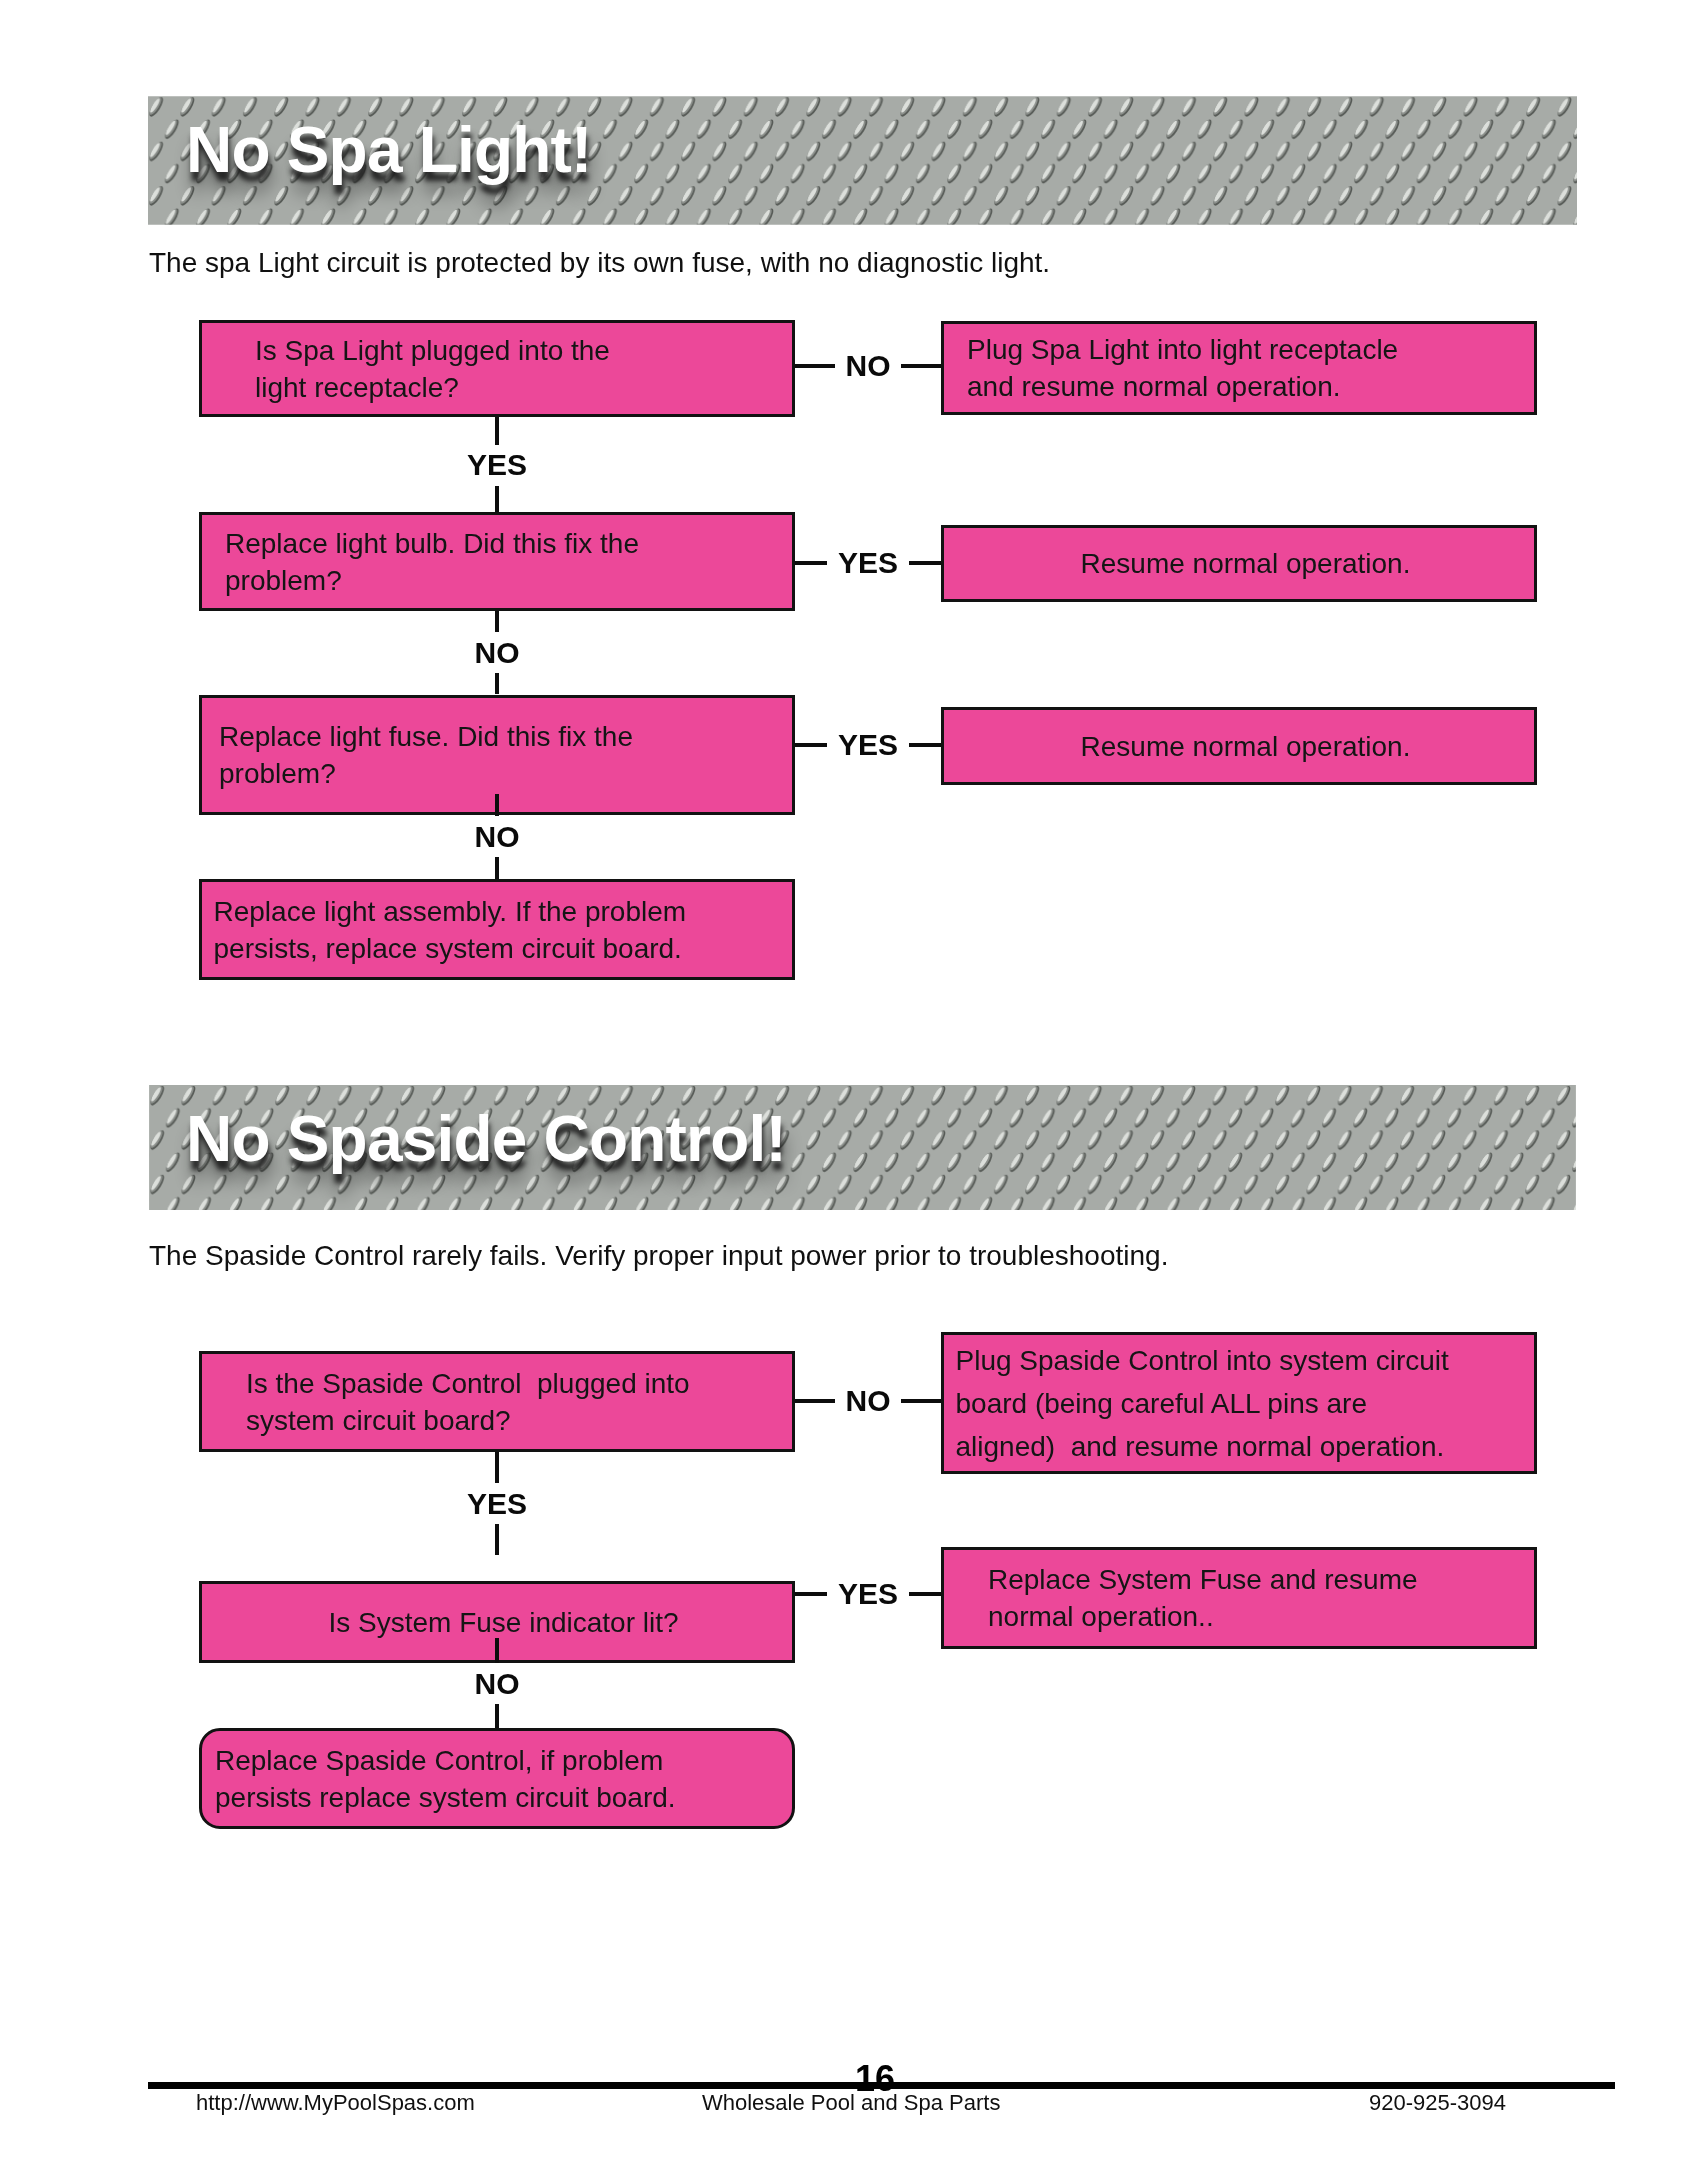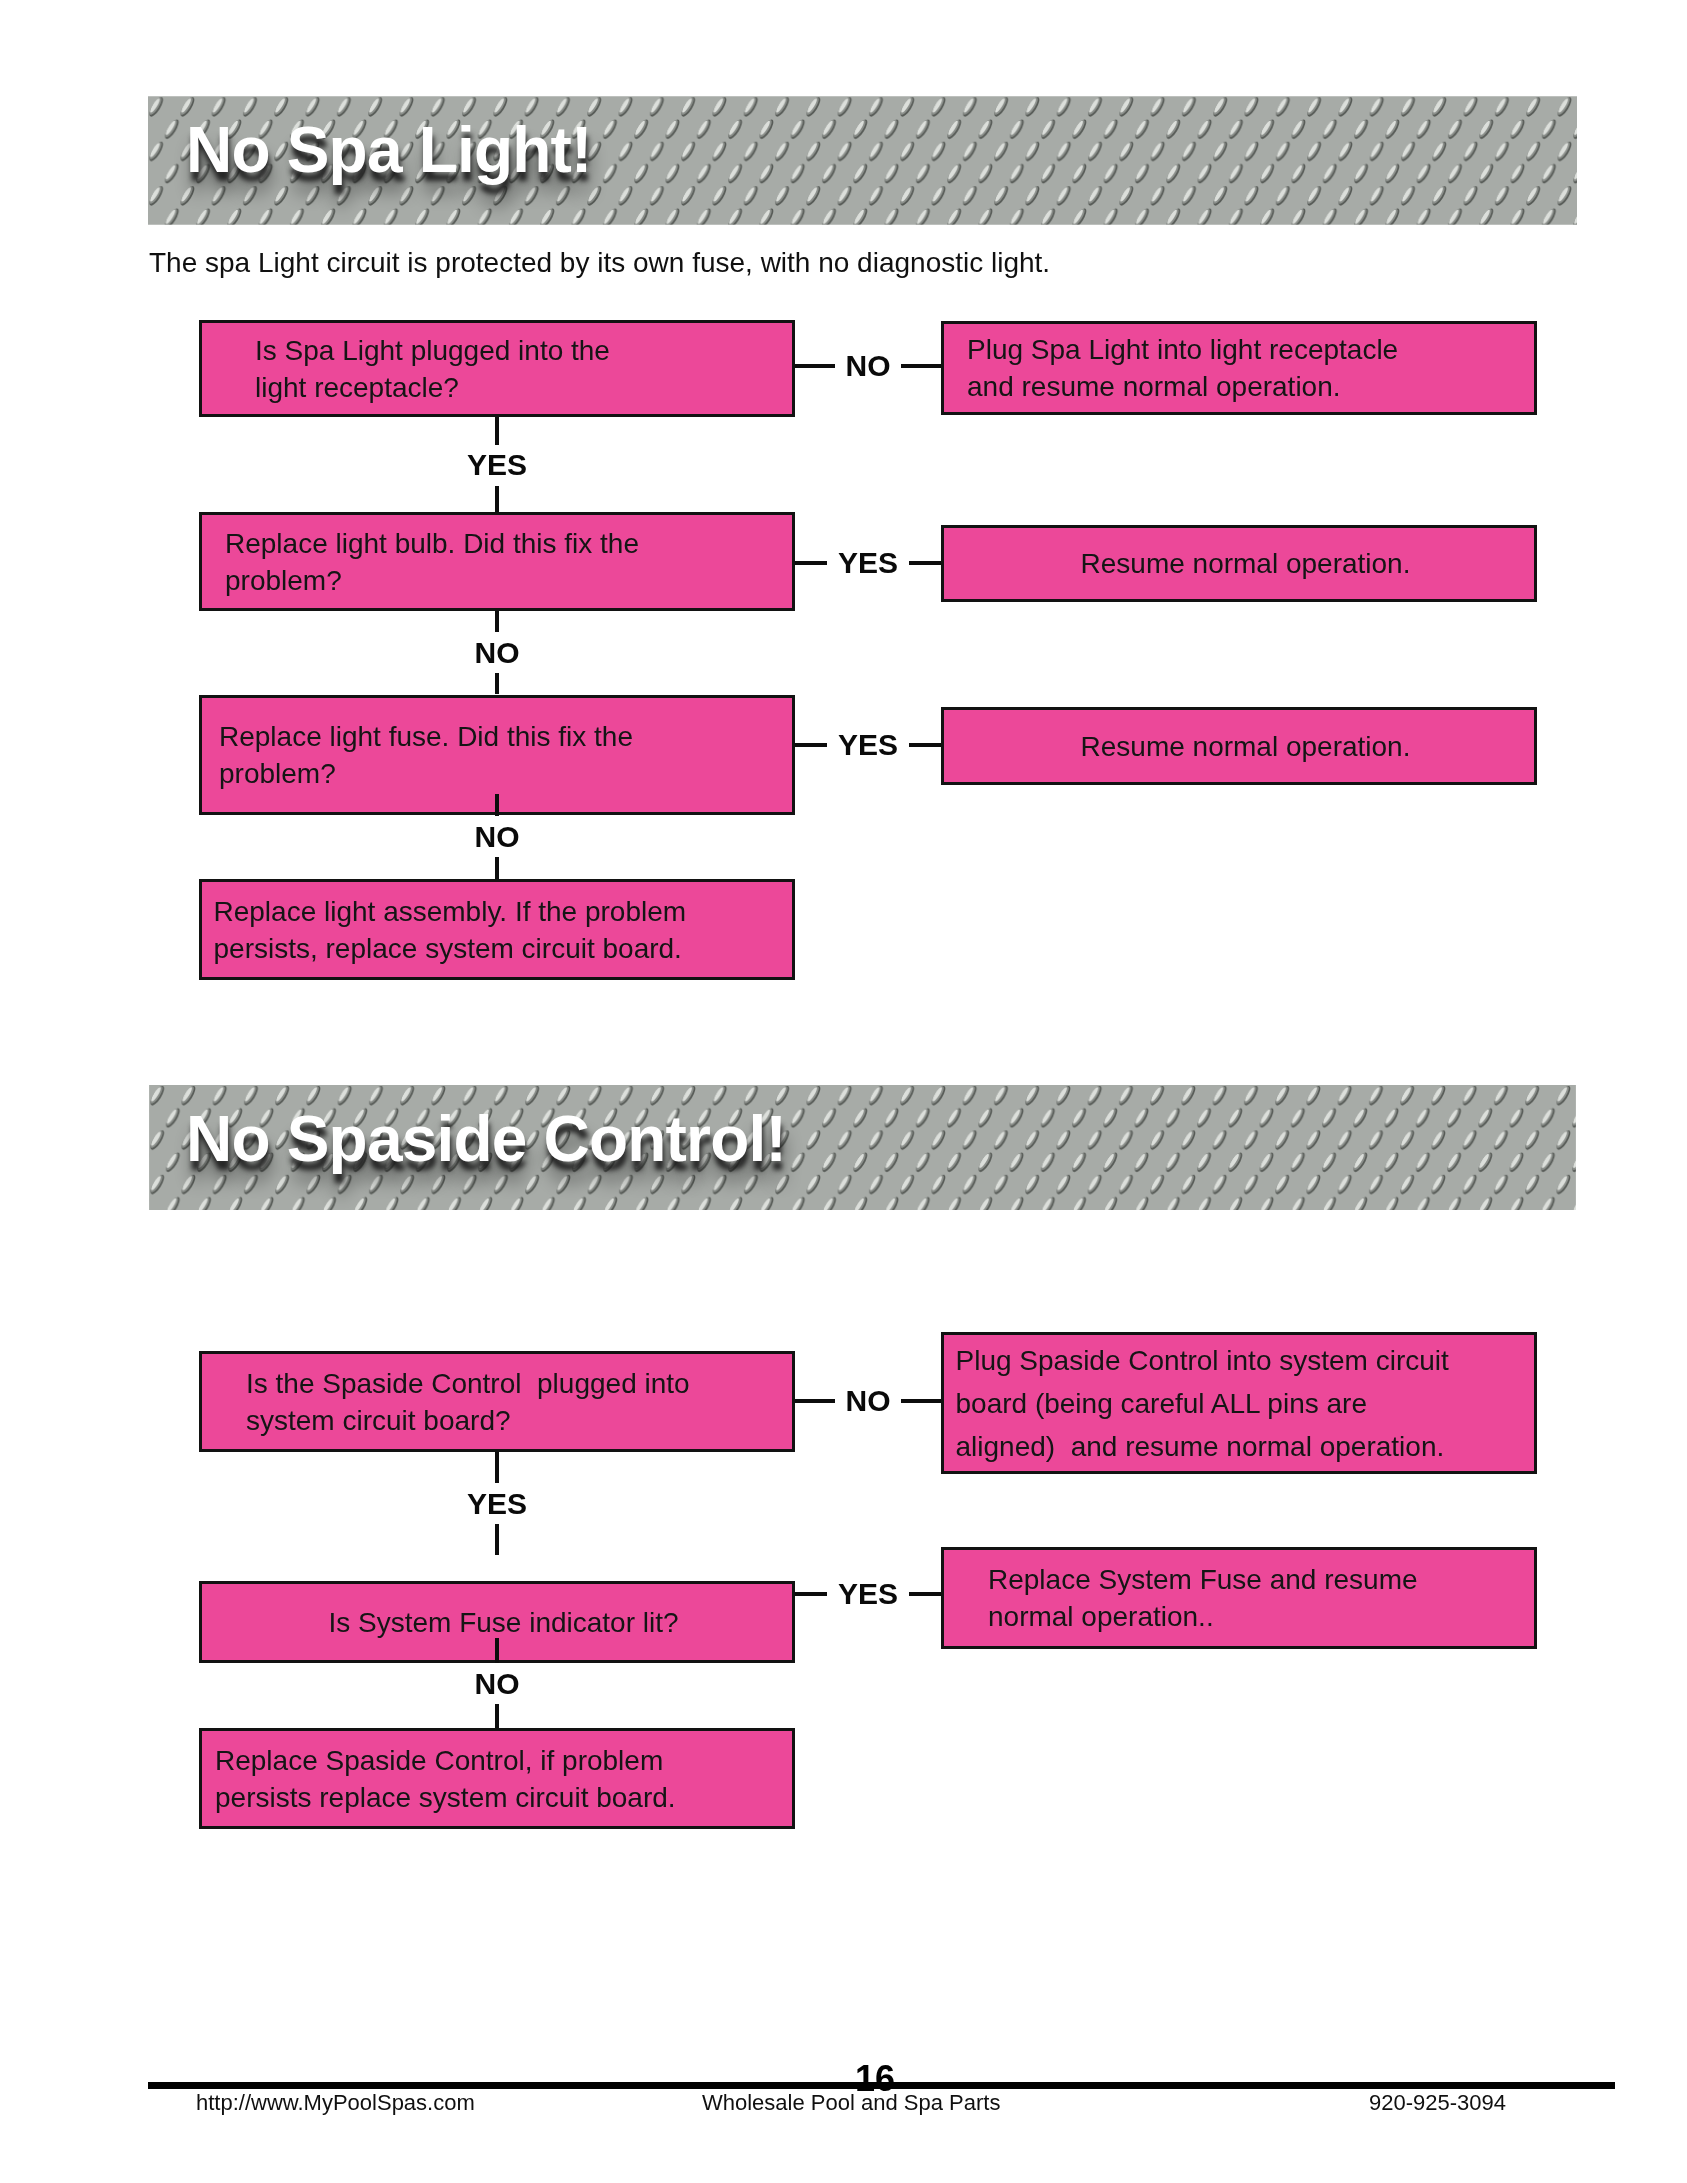--- a/index.html
+++ b/index.html
@@ -42,21 +42,21 @@
   #box-b{top:321px;height:94px;padding-left:23px;}
   #box-c{top:512px;height:99px;padding-left:23px;}
   #box-d{top:525px;height:77px;}
   #box-e{top:695px;height:120px;padding-left:17px;}
   #box-f{top:707px;height:78px;}
   #box-g{top:879px;height:101px;padding-left:11.5px;}
   #box-h{top:1351px;height:101px;padding-left:44px;}
   #box-i{top:1332px;height:142px;padding-left:11.5px;line-height:43px;}
   #box-j{top:1555px;height:82px;margin-top:26px;}
   #box-k{top:1547px;height:102px;padding-left:44px;}
-  #box-l{top:1728px;height:101px;padding-left:13px;}
+  #box-l{top:1728px;height:101px;padding-left:13px;border-radius:21px;}
   
   .hconn{
     position:absolute;left:795px;width:146px;height:36px;
     display:flex;align-items:center;gap:10.7px;
   }
   .hline{flex:1;height:4.1px;background:#0d0d0d;}
   .conn-label{font-weight:700;font-size:30px;color:#0a0a0a;line-height:36px;}
   #conn-ab{top:348px;}
   #conn-cd{top:545px;}
   #conn-ef{top:727px;}
@@ -179,20 +179,21 @@
           <ellipse cx="29" cy="40" rx="13.5" ry="4.8" fill="#575b57" transform="rotate(-58 29 40)"></ellipse>
           <ellipse cx="28.2" cy="39.2" rx="12" ry="3.8" fill="#8c908c" transform="rotate(-58 28.2 39.2)"></ellipse>
           <ellipse cx="27.4" cy="38.2" rx="10" ry="2.6" fill="#dcdfdb" transform="rotate(-58 27.4 38.2)"></ellipse>
         </pattern>
       </defs>
       <rect width="100%" height="100%" fill="url(#plateB)"></rect>
     </svg>
     <div class="banner-title">No Spaside Control!</div>
   </div>
 
+  <div class="intro" id="intro-2">The Spaside Control rarely fails. Verify proper input power prior to troubleshooting.</div>
 
   <div class="flow-box lcol" id="box-h">
     <span class="box-text">Is the Spaside Control  plugged into
 system circuit board?</span>
   </div>
   <div class="flow-box rcol" id="box-i">
     <span class="box-text">Plug Spaside Control into system circuit
 board (being careful ALL pins are
 aligned)  and resume normal operation.</span>
   </div>

